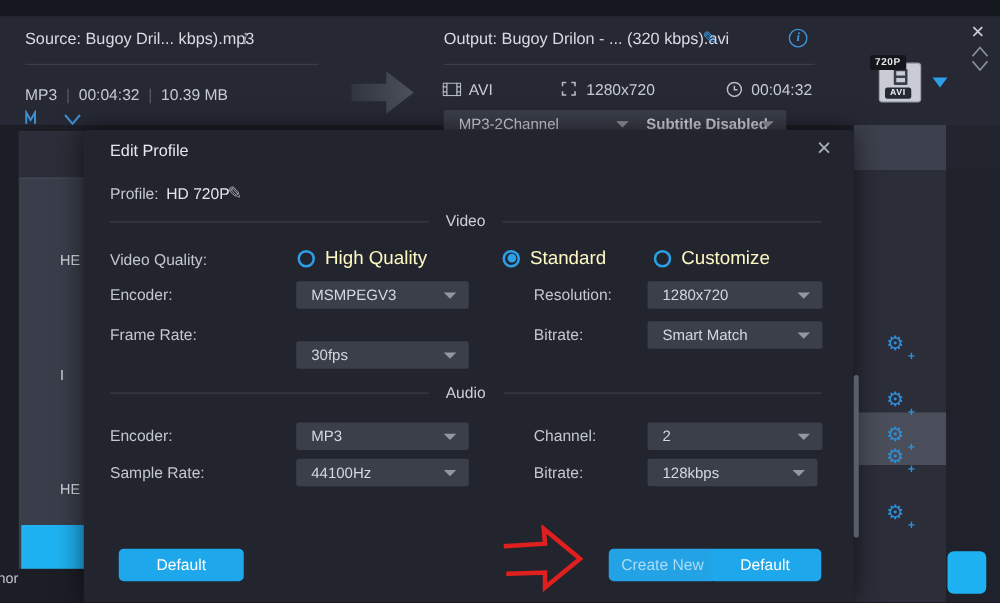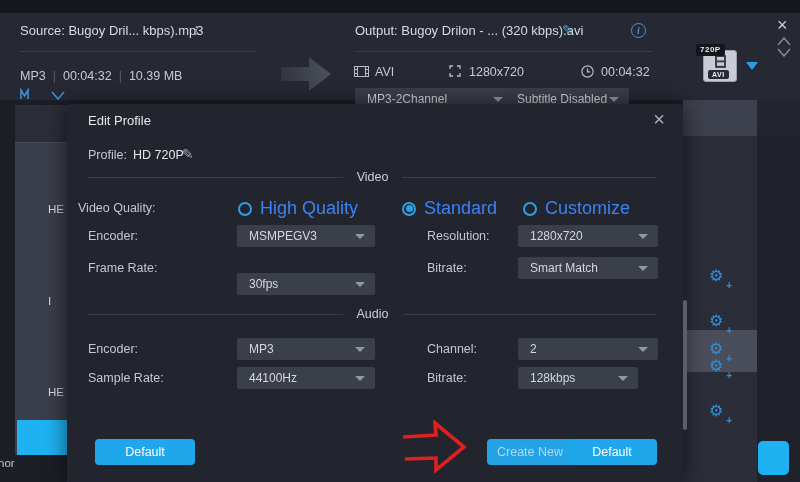--- a/index.html
+++ b/index.html
@@ -72,21 +72,21 @@
             border-radius:3px 3px 0 0; box-shadow:0 0 22px rgba(0,0,0,.6); }
   .dlg-title { position:absolute; left:21px; top:9px; color:#e6e8eb; font-size:13px; }
   .dlg-close { position:absolute; right:18px; top:4px; color:#aab0b9; font-size:20px; }
   .dlg-label { position:absolute; color:#c3c7cf; font-size:12.5px; white-space:nowrap; }
   .dlg-value { color:#e3e5e9; font-size:12.5px; }
   .section { position:absolute; left:21px; right:26px; display:flex; align-items:center; }
   .section .line { flex:1; height:1px; background:#3a3d47; }
   .section .txt { color:#ccd0d6; font-size:12.5px; padding:0 14px; }
   .fld { position:absolute; height:22px; }
   .radio { position:absolute; display:flex; align-items:center; gap:8px;
-           color:#3b82f6; font-size:18px; }
+           color:#fef9c3; font-size:15px; }
   .rdot { width:14px; height:14px; border:2px solid #2ba0e8; border-radius:50%;
           display:flex; align-items:center; justify-content:center; }
   .rdot i { width:7px; height:7px; border-radius:50%; background:transparent; }
   .radio.checked .rdot i { background:#2ba0e8; }
   .btn { position:absolute; height:26px; border-radius:4px; background:#1fa7ec;
          color:#ffffff; font-size:12.5px; display:flex; align-items:center;
          justify-content:center; border:none; }
   .btn.fade { background:#23a2e5; color:#a9dcf6; } 
 </style>
 </head>
@@ -143,21 +143,21 @@
     <svg class="abs" style="left:581px; top:52px;" width="13" height="13" viewBox="0 0 13 13">
       <circle cx="6.5" cy="6.5" r="5.6" fill="none" stroke="#b8bcc4" stroke-width="1.2"></circle>
       <polyline points="6.5,3.5 6.5,6.8 9,6.8" fill="none" stroke="#b8bcc4" stroke-width="1.2"></polyline>
     </svg>
     <div class="abs meta" style="left:601px; top:52px;">00:04:32</div>
 
     <div class="abs ddl" style="left:355px; top:75px; width:158px; height:21px;">
       <span>MP3-2Channel</span>
       <span class="caret"></span>
     </div>
-    <div class="abs ddl" style="left:505px; top:75px; width:124px; height:21px;">
+    <div class="abs ddl" style="left:505px; top:75px; width:124px; height:21px;font-weight:bold;">
       <span>Subtitle Disabled</span>
       <span class="caret"></span>
     </div>
 
     <svg class="abs" style="left:20px; top:75px;" width="15" height="12" viewBox="0 0 15 12">
       <polyline points="1,11 1,2 4.5,8 8,2 8,11" fill="none" stroke="#3f8fd0" stroke-width="1.6"></polyline>
     </svg>
     <svg class="abs" style="left:51px; top:78px;" width="14" height="9" viewBox="0 0 14 9">
       <polyline points="1,1 7,8 13,1" fill="none" stroke="#3f8fd0" stroke-width="1.6"></polyline>
     </svg>
@@ -212,21 +212,21 @@
     <div class="dlg-label" style="left:21px; top:44px;">Profile:</div>
     <div class="dlg-label dlg-value" style="left:66px; top:44px;">HD 720P</div>
     <span class="abs pencil gray" style="left:115px; top:42px;">✎</span>
 
     <div class="section" style="top:66px;">
       <div class="line"></div>
       <div class="txt">Video</div>
       <div class="line"></div>
     </div>
 
-    <div class="dlg-label" style="left:11px; top:97px;">Video Quality:</div>
+    <div class="dlg-label" style="left:21px; top:97px;">Video Quality:</div>
     <div class="radio" style="left:171px; top:94px;">
       <span class="rdot">
           <i></i>
         </span>
       <span>High Quality</span>
     </div>
     <div class="radio checked" style="left:318px; top:94px;margin-left:17px;">
       <span class="rdot">
           <i></i>
         </span>
@@ -277,21 +277,21 @@
       <span>2</span>
       <span class="caret"></span>
     </div>
 
     <div class="dlg-label" style="left:21px; top:267px;">Sample Rate:</div>
     <div class="ddl fld" style="left:170px; top:263px; width:138px;">
       <span>44100Hz</span>
       <span class="caret"></span>
     </div>
     <div class="dlg-label" style="left:360px; top:267px;">Bitrate:</div>
-    <div class="ddl fld" style="left:451px; top:263px; width:120px;">
+    <div class="ddl fld" style="left:451px; top:263px; width:136px;">
       <span>128kbps</span>
       <span class="caret"></span>
     </div>
 
     <button class="btn" style="left:28px; top:335px; width:100px;">Default</button>
     <button class="btn fade" style="left:420px; top:335px; width:86px;">Create New</button>
     <button class="btn" style="left:500px; top:335px; width:90px;">Default</button>
   </div>
 
   <div class="abs scrollthumb"></div>

